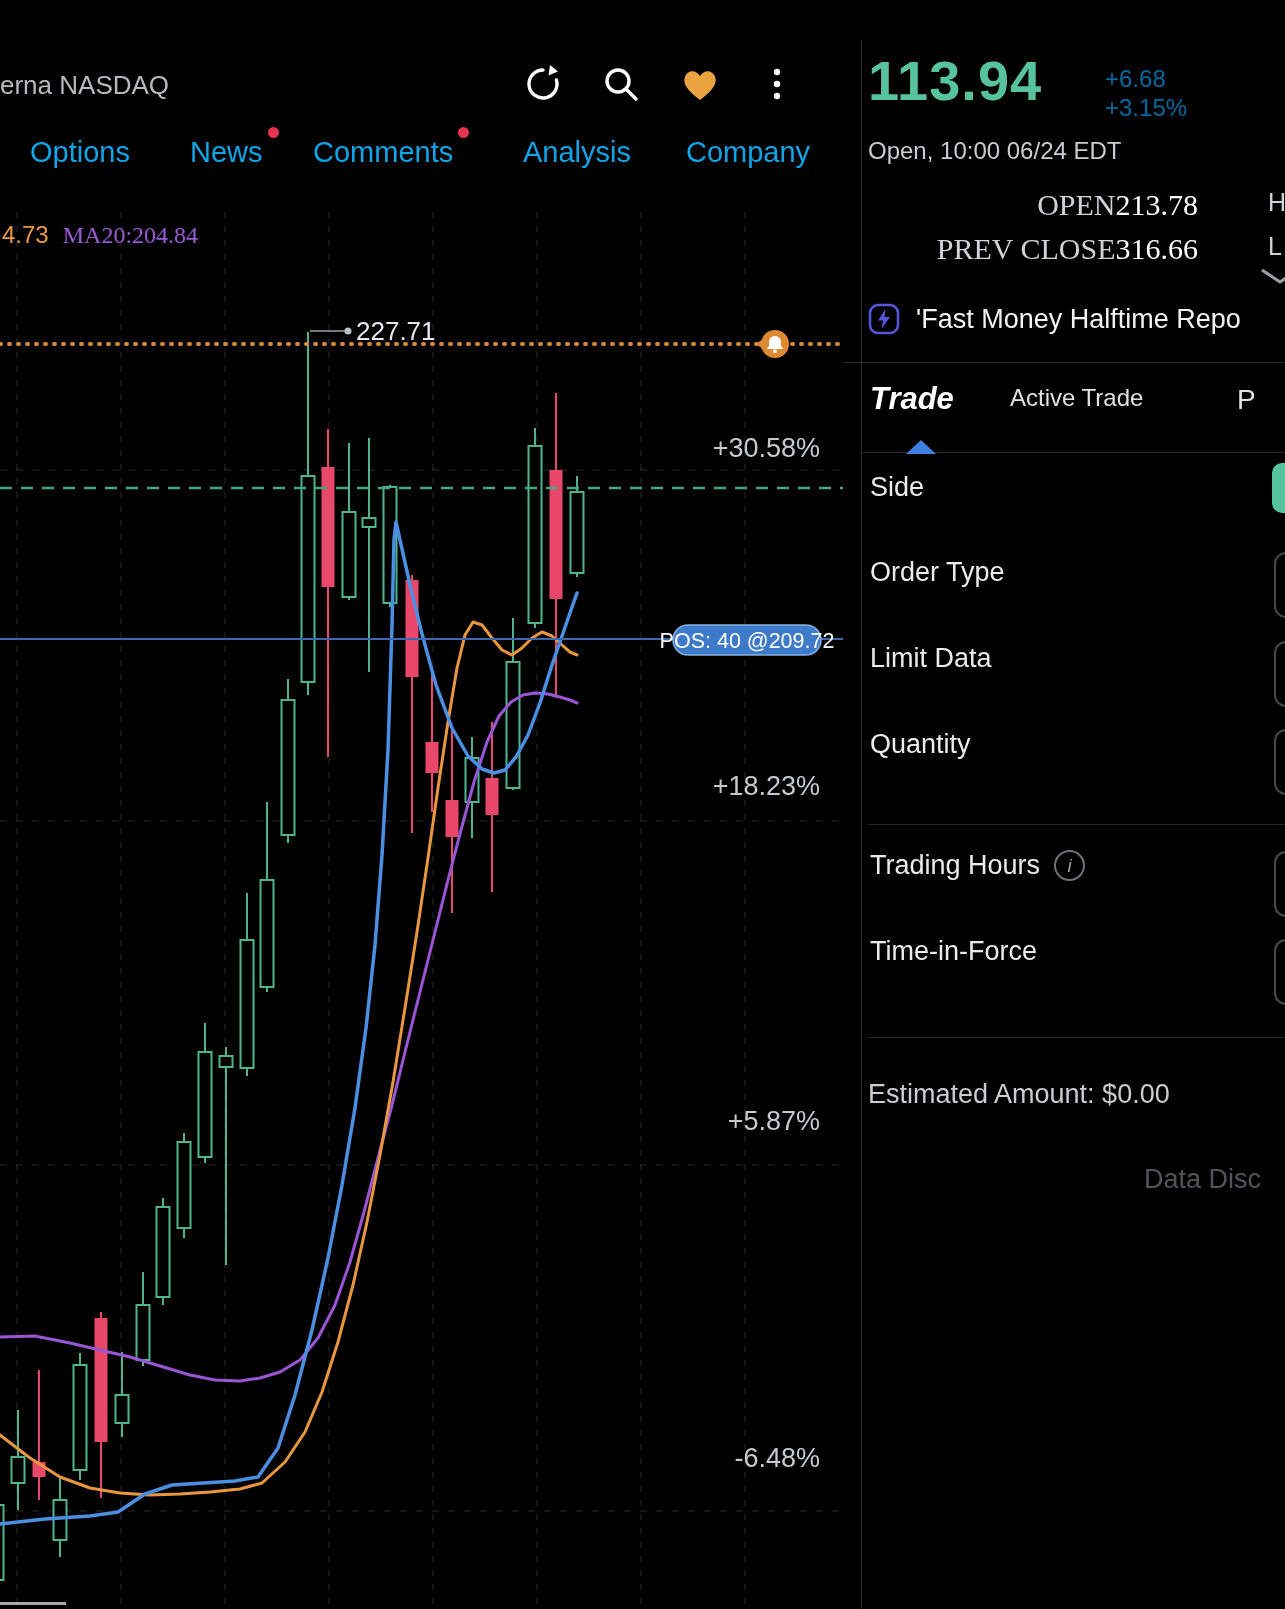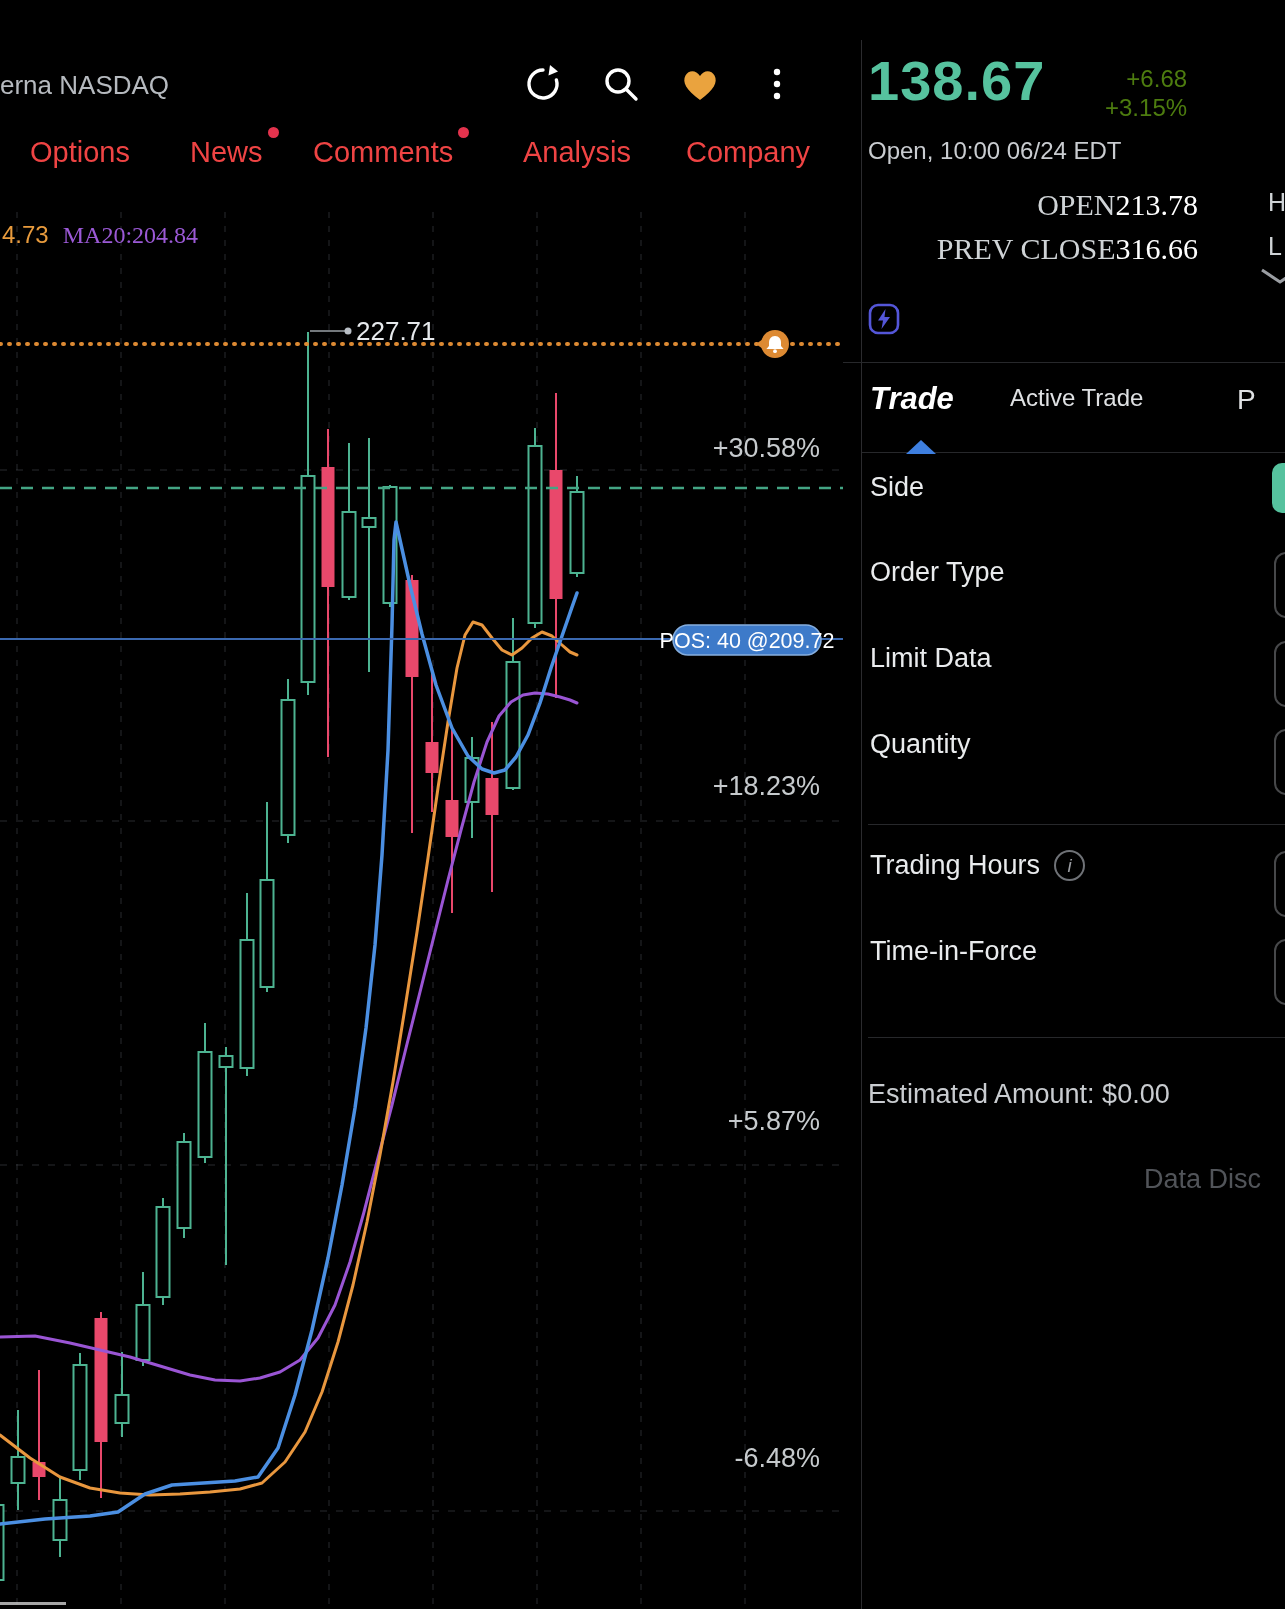--- a/index.html
+++ b/index.html
@@ -3,30 +3,30 @@
 <meta charset="utf-8">
 <style>
   html,body{margin:0;padding:0;background:#000;}
   body{width:1285px;height:1609px;position:relative;overflow:hidden;
        font-family:"Liberation Sans",sans-serif;color:#fff;}
   .abs{position:absolute;}
   
   #hdr-title{left:0;top:70px;font-size:26px;color:#b6babf;white-space:nowrap;}
   .hicon{top:62px;width:44px;height:44px;}
   #tabs{left:0;top:136px;height:44px;width:843px;}
-  .tab{position:absolute;top:0;font-size:29px;color:#ef4444;white-space:nowrap;}
+  .tab{position:absolute;top:0;font-size:29px;color:#0ea5e9;white-space:nowrap;}
   .tabdot{position:absolute;width:11px;height:11px;border-radius:50%;background:#e3334d;top:-9px;right:-16px;}
   
   #chart-svg{left:0;top:0;}
   #ma-text{left:2px;top:221px;font-size:24px;white-space:nowrap;}
   #ma-text .o{color:#e89b3d;} #ma-text .p{color:#9b59d6;margin-left:14px;font-family:Liberation Serif, serif;}
   
   #vdiv{left:861px;top:40px;width:1px;height:1569px;background:#2b2b2e;}
   #price{left:868px;top:48px;font-size:56px;font-weight:bold;color:#56c29e;letter-spacing:1px;}
-  #chg{left:1105px;top:64px;font-size:24px;color:#4d7c0f;line-height:29px;text-align:right;}
+  #chg{left:1105px;top:64px;font-size:24px;color:#0369a1;line-height:29px;}
   #session{left:868px;top:137px;font-size:24px;color:#c9ccd0;}
   .qrow{left:868px;width:330px;display:flex;justify-content:flex-end;font-size:30px;font-family:Liberation Serif, serif;}
   .qlab{color:#cfd3d6;} .qval{color:#fff;}
   .qcol2{left:1268px;font-size:25px;color:#cfd3d6;}
   #chev{left:1258px;top:264px;}
   #fastrow{left:868px;top:303px;display:flex;align-items:center;}
   #fasttext{font-size:27px;color:#f2f3f5;margin-left:16px;white-space:nowrap;}
   .hdiv{background:#27282b;height:1px;}
   #trade-tab{left:870px;top:381px;font-size:31px;font-weight:bold;font-style:italic;color:#fff;}
   #active-tab{left:1010px;top:384px;font-size:24px;color:#dfe1e3;}
@@ -166,21 +166,21 @@
 <div id="tabs" class="abs">
   <span class="tab" style="left:30px"><span>Options</span></span>
   <span class="tab" style="left:190px"><span>News</span><span class="tabdot"></span></span>
   <span class="tab" style="left:313px"><span>Comments</span><span class="tabdot"></span></span>
   <span class="tab" style="left:523px"><span>Analysis</span></span>
   <span class="tab" style="left:686px"><span>Company</span></span>
 </div>
 
 <div id="vdiv" class="abs"></div>
 
-<div id="price" class="abs">138.67</div>
+<div id="price" class="abs">113.94</div>
 <div id="chg" class="abs">
   <div>+6.68</div>
   <div>+3.15%</div>
 </div>
 <div id="session" class="abs">Open, 10:00 06/24 EDT</div>
 
 <div class="abs qrow" style="top:188px">
   <span class="qlab">OPEN</span>
   <span class="qval">213.78</span>
 </div>
@@ -193,20 +193,21 @@
 
 <svg id="chev" class="abs" width="40" height="24" viewBox="0 0 40 24">
   <polyline points="4,6 22,18 40,6" fill="none" stroke="#9a9da2" stroke-width="3"></polyline>
 </svg>
 
 <div id="fastrow" class="abs">
   <svg width="32" height="32" viewBox="0 0 32 32">
     <rect x="2" y="2" width="28" height="28" rx="8" fill="none" stroke="#5456d8" stroke-width="2.6"></rect>
     <path d="M17.5 6 L10 17.5 L15 17.5 L13.5 26 L22 14 L16.5 14 Z" fill="#5456d8"></path>
   </svg>
+  <span id="fasttext">'Fast Money Halftime Repo</span>
 </div>
 <div class="abs hdiv" style="left:843px;top:362px;width:442px;"></div>
 
 <div id="trade-tab" class="abs">Trade</div>
 <div id="active-tab" class="abs">Active Trade</div>
 <div id="p-tab" class="abs">P</div>
 <div class="abs hdiv" style="left:862px;top:452px;width:423px;"></div>
 <div id="tri" class="abs"></div>
 
 <div class="abs flab" style="top:472px">Side</div>

